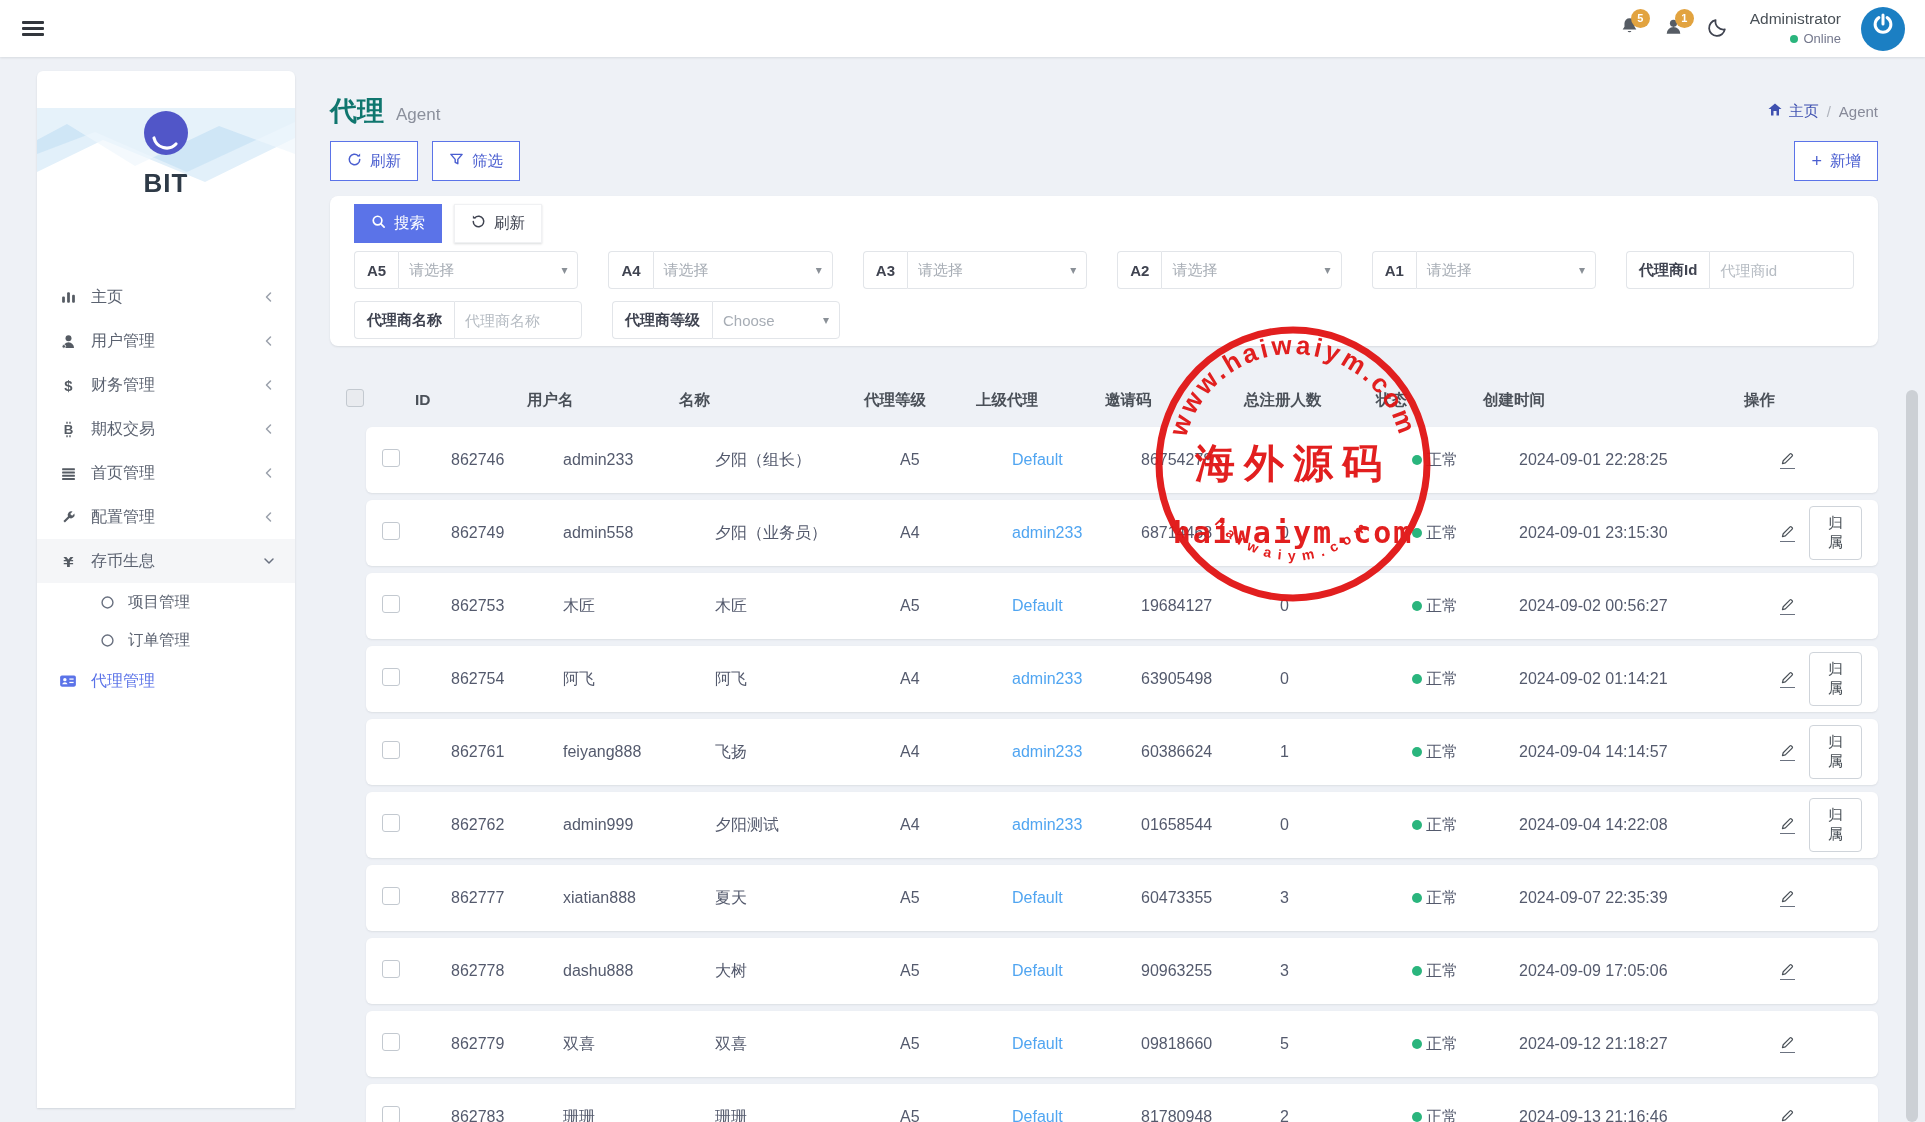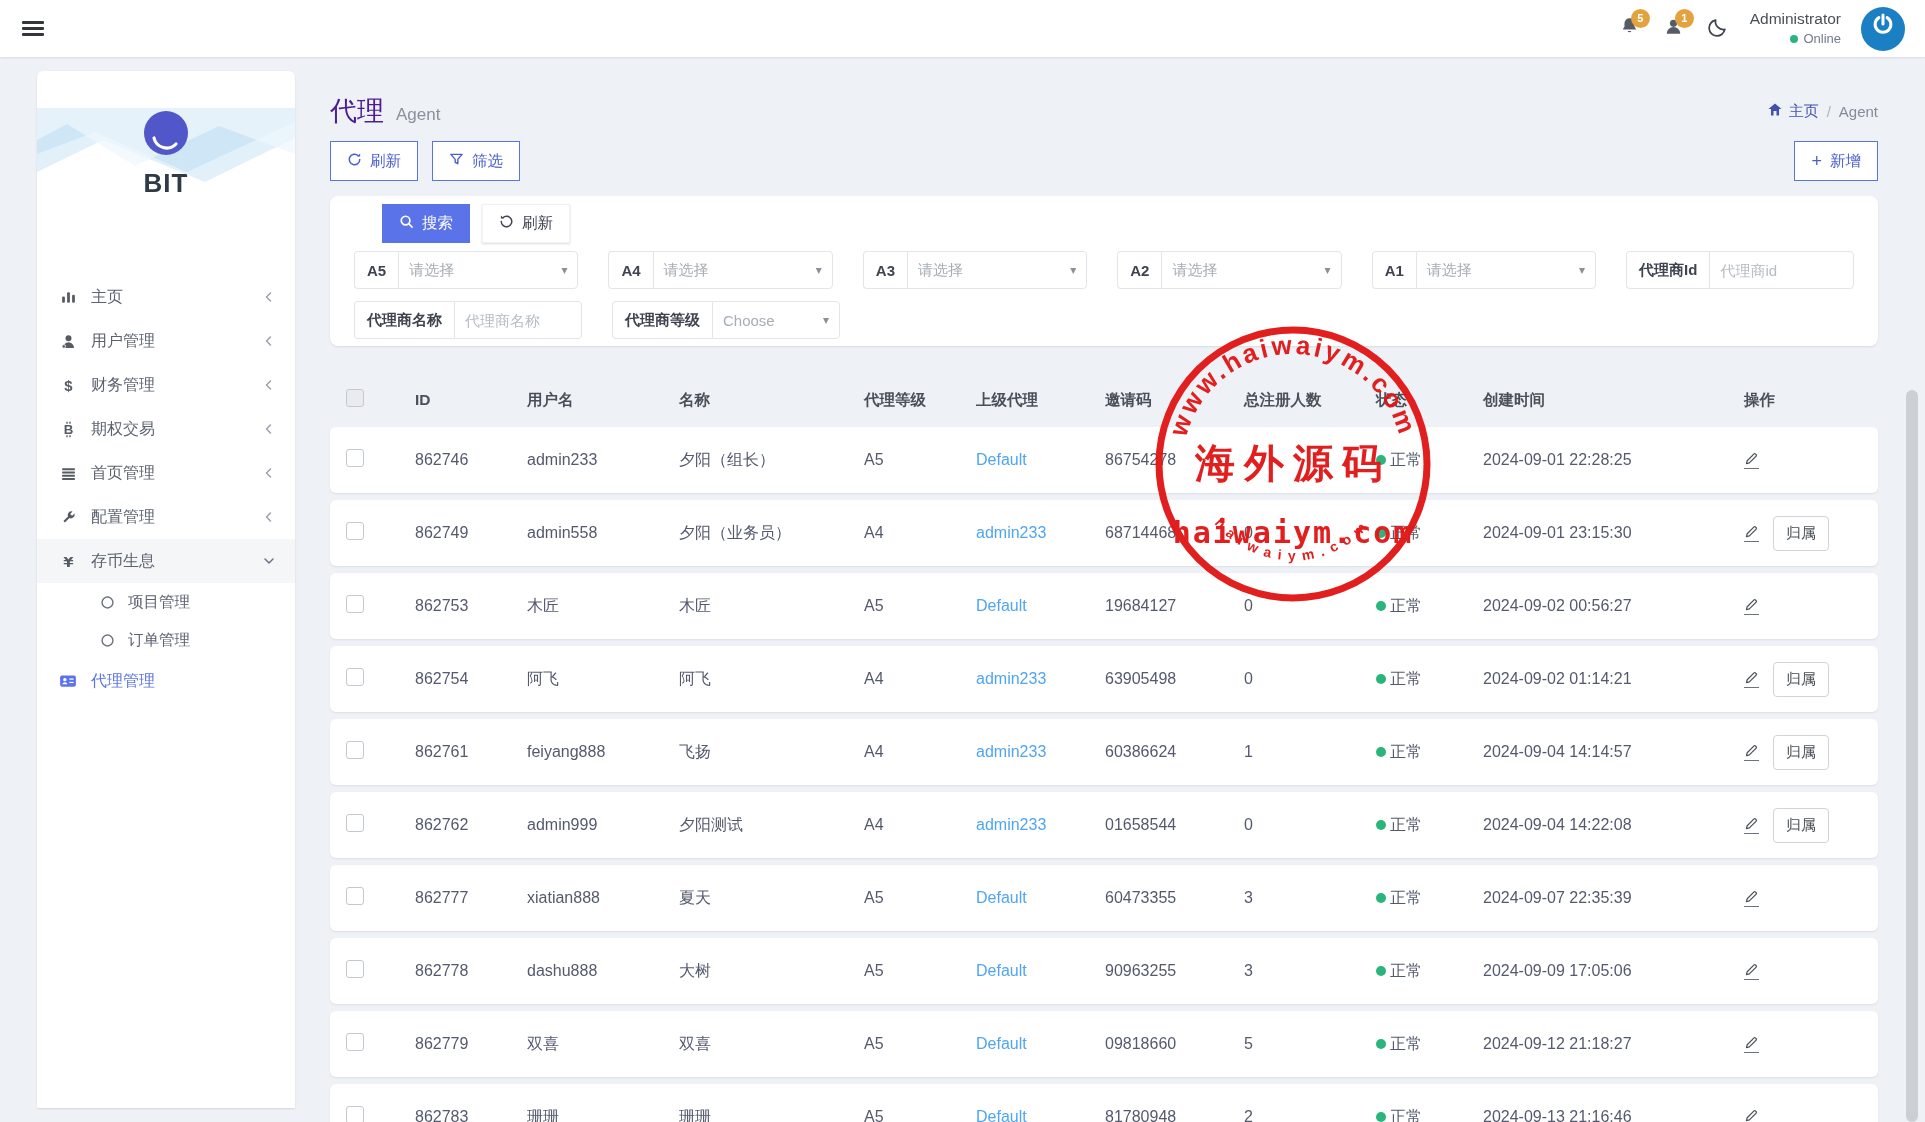--- a/index.html
+++ b/index.html
@@ -40,21 +40,21 @@
   .menu-item.expanded { background:#f5f6f8; }
   .menu-item.sub { padding-left:63px; font-size:15.5px; height:38px; }
   .menu-item.sub .mi-icon { width:15px; }
   .menu-item.active { color:#5b73e8; }
   .menu-item.active .mi-icon { color:#5b73e8; }
 
   
   .main { position:absolute; left:315px; top:85px; width:1563px; z-index:5; }
   .page-head { display:flex; justify-content:space-between; align-items:center; margin-top:6px; height:40px; }
   .title-wrap { display:flex; align-items:baseline; gap:12px; padding-left:15px; }
-  .page-title { font-size:27px; font-weight:400; color:#4c1d95; }
+  .page-title { font-size:27px; font-weight:700; color:#0f766e; }
   .page-subtitle { font-size:17px; color:#8b909c; }
   .breadcrumb { display:flex; align-items:center; gap:8px; font-size:15px; }
   .bc-home { color:#3f51b0; display:flex; align-items:center; gap:6px; cursor:pointer; }
   .bc-sep { color:#b0b4bd; }
   .bc-current { color:#878a99; }
 
   .actions-row { display:flex; justify-content:space-between; margin-top:10px; padding-left:15px; }
   .btn { display:inline-flex; align-items:center; gap:8px; height:40px; padding:0 16px; border-radius:0;
          font-size:15.5px; cursor:pointer; border:1px solid transparent; background:#fff; }
   .btn-outline { border-color:#5b73e8; color:#4a5ed0; }
@@ -71,21 +71,21 @@
   .fgroup .fselect { flex:1; display:flex; align-items:center; justify-content:space-between; border:1px solid #e2e5e9;
                      border-radius:0 4px 4px 0; padding:0 10px; color:#a7adb5; font-size:15px; cursor:pointer; background:#fff; }
   .fgroup .caret { color:#8a9097; font-size:12px; }
   .fgroup input { flex:1; border:1px solid #e2e5e9; border-radius:0 4px 4px 0; padding:0 10px; font-size:15px; color:#495057;
                   outline:none; min-width:0; font-family:inherit; }
   .fgroup input::placeholder { color:#b6bcc3; }
   .fgroup.wide { width:228px; }
 
   
   .grid { display:grid; grid-template-columns:69px 112px 152px 185px 112px 129px 139px 132px 107px 261px 1fr;
-          align-items:center; padding-left:16px; padding-right:16px; }
+          align-items:center; padding-left:16px; padding-right:16px;margin-left:36px; }
   .table-head { margin-top:40px; margin-left:15px; height:28px; font-size:15.5px; font-weight:600; color:#4a5058; }
   .rows { margin-top:13px; margin-left:15px; }
   .trow { background:#fff; border-radius:6px; height:66px; margin-bottom:7px; box-shadow:0 1px 2px rgba(56,65,74,.10);
           font-size:16px; color:#545a6d; }
   .checkbox { width:18px; height:18px; border:1.5px solid #c3c9d0; border-radius:3px; background:#fff; display:inline-block; cursor:pointer; }
   .checkbox.head { background:#e9ebef; }
   .link { color:#50a5f1; cursor:pointer; }
   .f-status { display:flex; align-items:center; gap:4px; }
   .dot { width:10px; height:10px; border-radius:50%; background:#2ab57d; display:inline-block; }
   .c-actions { display:flex; align-items:center; gap:14px; }
@@ -348,21 +348,21 @@
         </button>
       </div>
       <button class="btn btn-outline">
         <span style="font-size:18px; line-height:1;">+</span>
         <span>新增</span>
       </button>
     </div>
 
     <div class="filter-card">
       <div class="fc-buttons">
-        <button class="btn btn-primary" style="height:39px;margin-left:28px;">
+        <button class="btn btn-primary" style="height:39px;">
           <span>
             <svg width="15" height="15" viewBox="0 0 16 16">
                 <circle cx="7" cy="7" r="4.6" fill="none" stroke="#fff" stroke-width="1.8"></circle>
                 <line x1="10.6" y1="10.6" x2="14" y2="14" stroke="#fff" stroke-width="1.8" stroke-linecap="round"></line>
               </svg>
           </span>
           <span>搜索</span>
         </button>
         <button class="btn btn-soft" style="height:39px;">
           <span>

